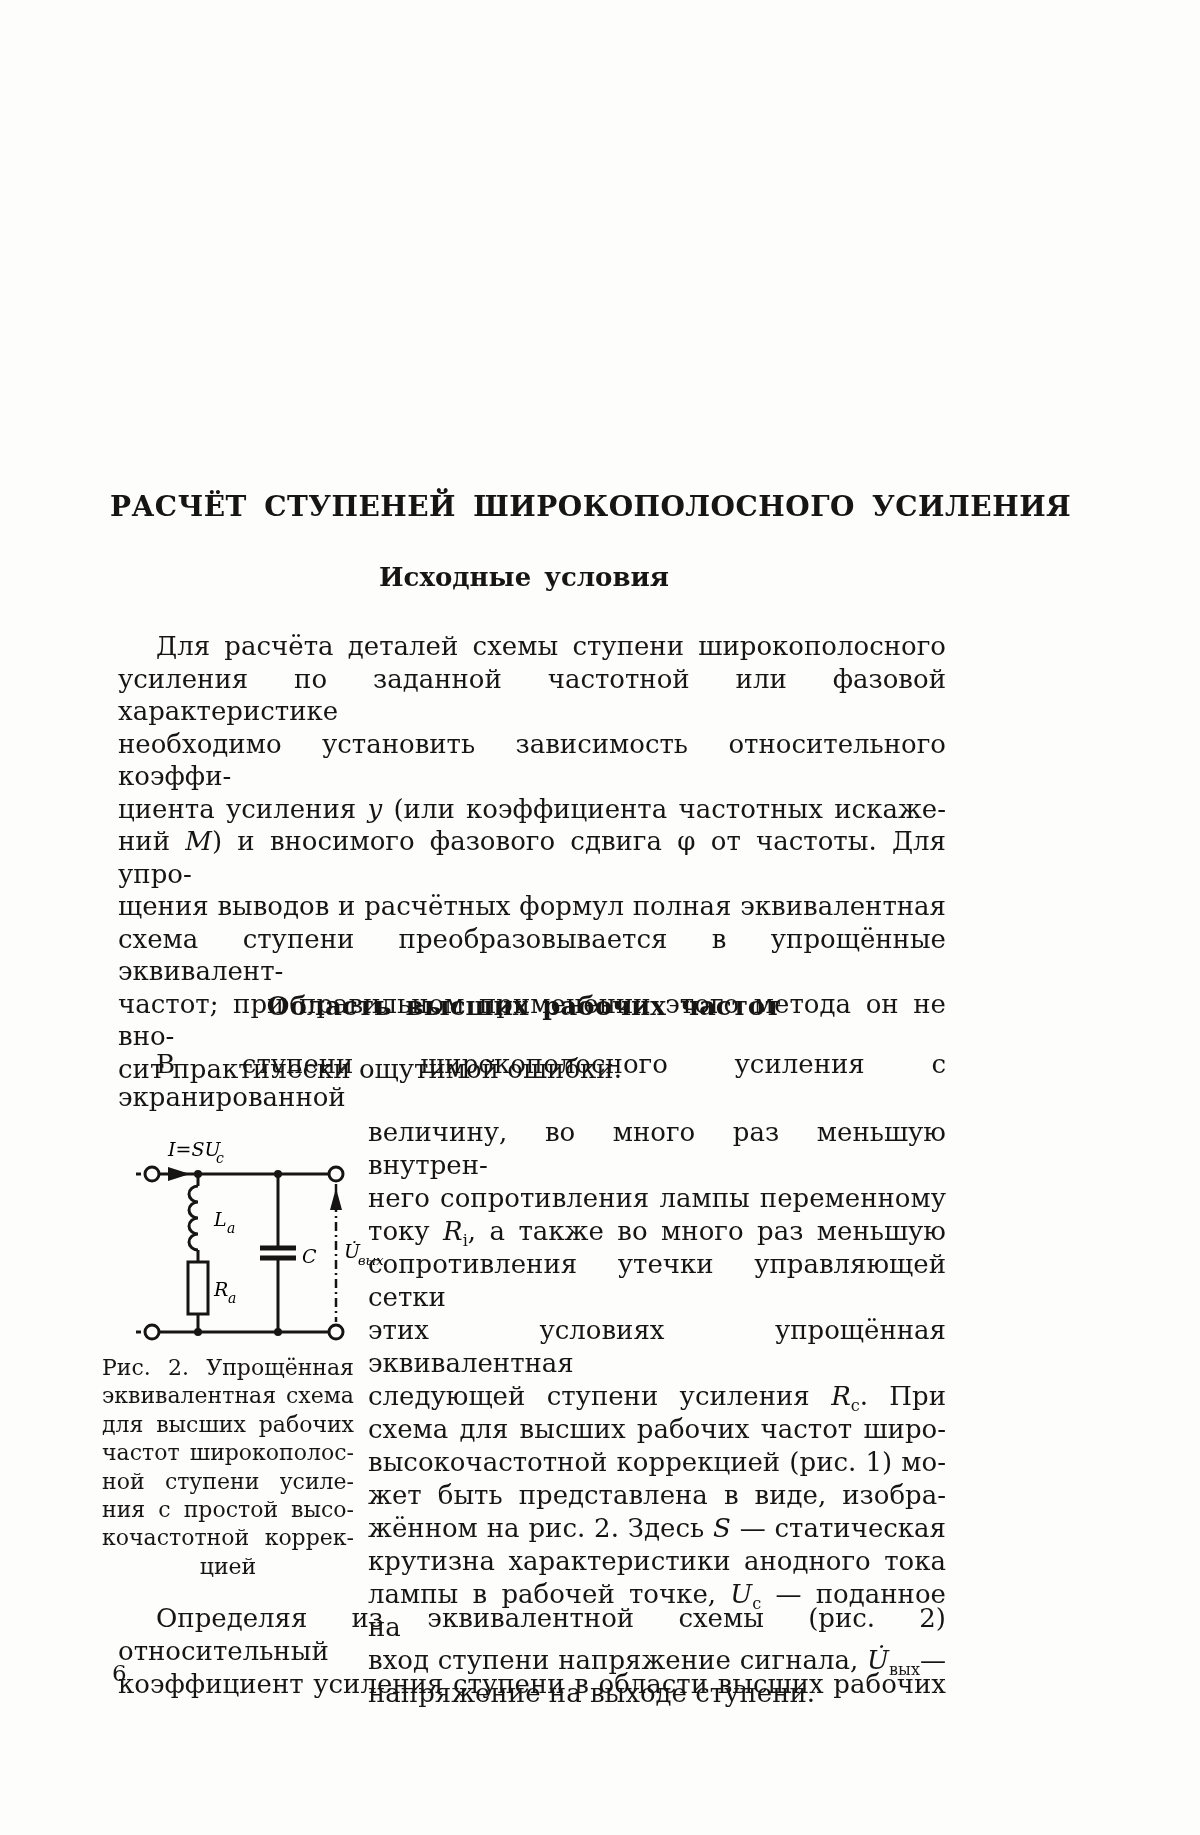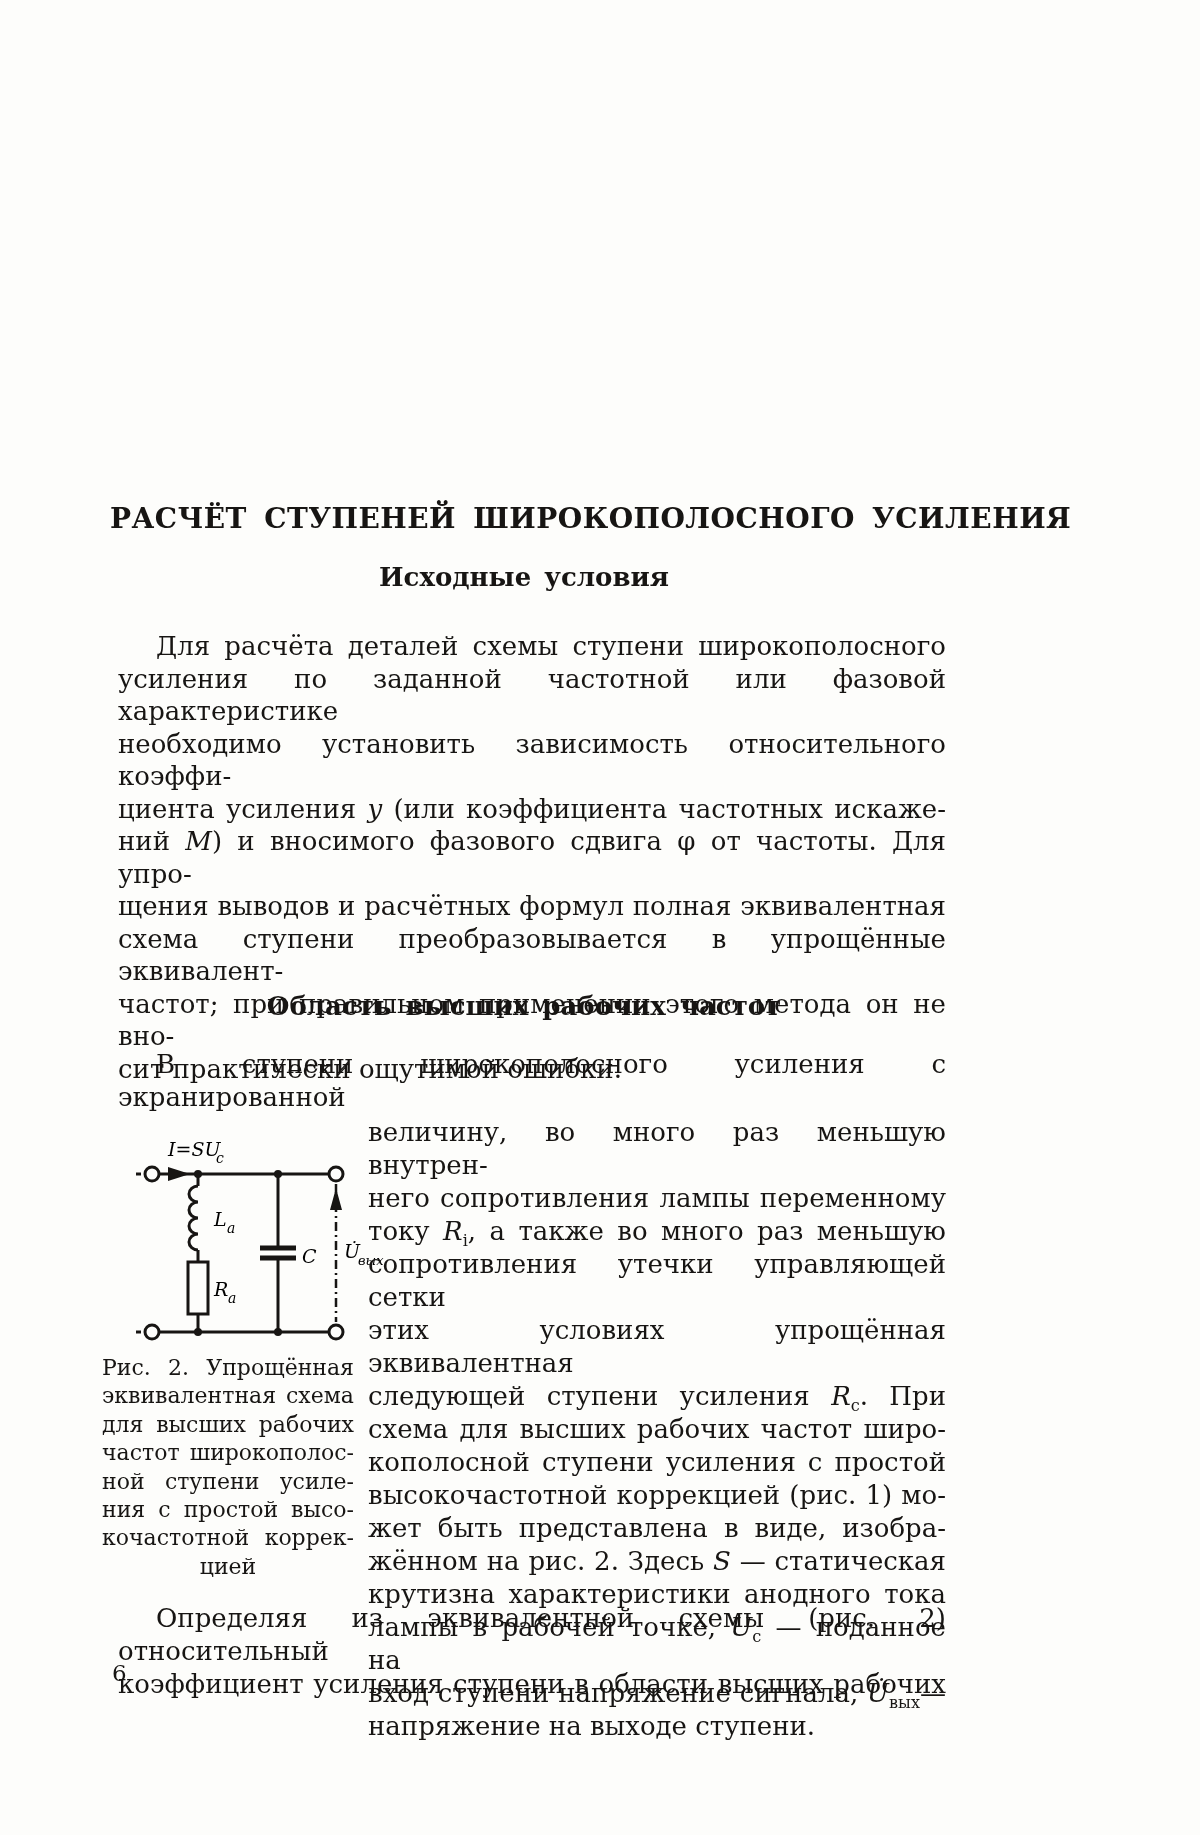--- a/index.html
+++ b/index.html
@@ -7,21 +7,21 @@
     position:relative;
     width:1200px; height:1835px;
     margin:0 auto;
     background:#fdfdfb;
     font-family:"DejaVu Serif", serif;
     color:#171513;
     overflow:hidden;
   }
   .abs { position:absolute; }
   .title {
-    left:110px; top:502px; width:828px;
+    left:110px; top:490px; width:828px;
     text-align:center;
     font-weight:bold; font-size:28px; letter-spacing:0.5px; word-spacing:7px;
     white-space:nowrap;
   }
   .subtitle {
     left:110px; top:562px; width:828px;
     text-align:center; font-weight:bold; font-size:26px; word-spacing:4px;
   }
   .heading2 {
     left:110px; top:991px; width:828px;
@@ -139,21 +139,20 @@
   </div>
 
   <div class="abs textblock rightcol">
     <div class="line">величину, во много раз меньшую внутрен-</div>
     <div class="line">него сопротивления лампы переменному</div>
     <div class="line">току <i>R</i><sub>i</sub>, а также во много раз меньшую</div>
     <div class="line">сопротивления утечки управляющей сетки</div>
     <div class="line">этих условиях упрощённая эквивалентная</div>
     <div class="line">следующей ступени усиления <i>R</i><sub>c</sub>. При</div>
     <div class="line">схема для высших рабочих частот широ-</div>
-    <div class="line">кополосной ступени усиления с простой</div>
     <div class="line">высокочастотной коррекцией (рис. 1) мо-</div>
     <div class="line">жет быть представлена в виде, изобра-</div>
     <div class="line">жённом на рис. 2. Здесь <i>S</i> — статическая</div>
     <div class="line">крутизна характеристики анодного тока</div>
     <div class="line">лампы в рабочей точке, <i>U</i><sub>c</sub> — поданное на</div>
     <div class="line">вход ступени напряжение сигнала, <i>U̇</i><sub>вых</sub>—</div>
     <div class="line noJ">напряжение на выходе ступени.</div>
   </div>
 
   <div class="abs textblock finalpara">

